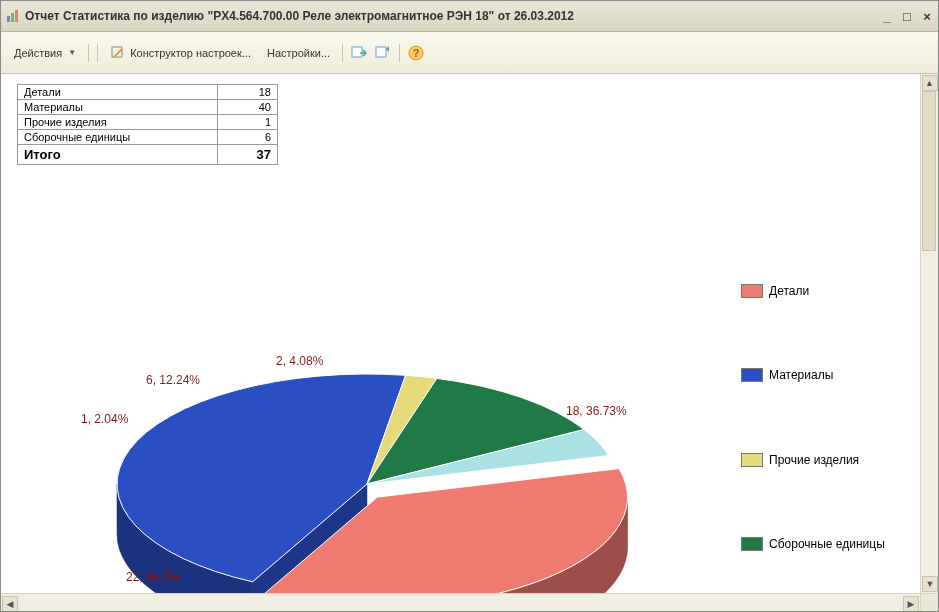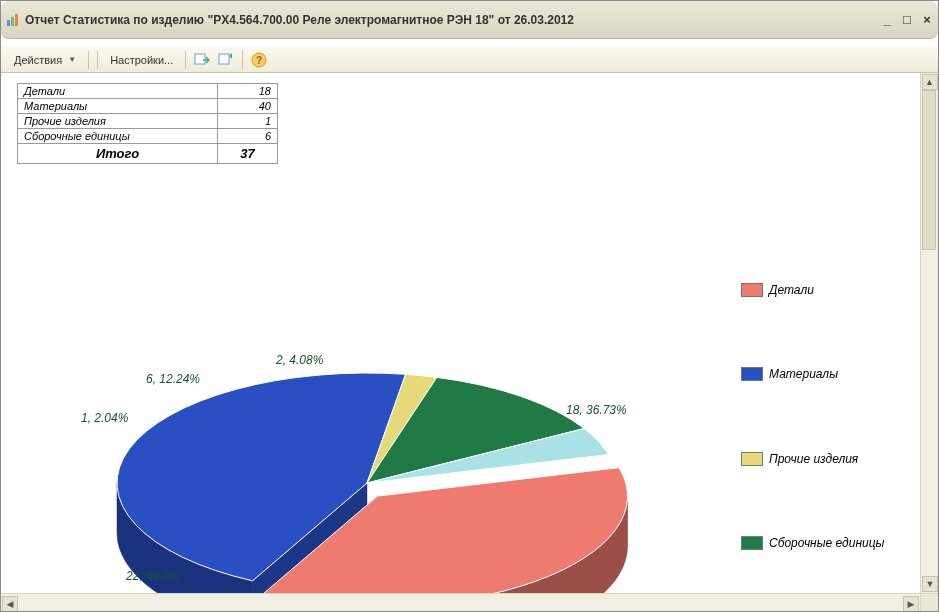--- a/index.html
+++ b/index.html
@@ -1,48 +1,48 @@
 <!DOCTYPE html>
 <html><head>
   <meta charset="utf-8">
   <style>
     * { box-sizing: border-box; margin: 0; padding: 0; }
     html, body { width: 939px; height: 612px; font-family: Arial, sans-serif; font-size: 11px; background: #fff; overflow: hidden; }
     .window { width: 939px; height: 612px; border: 1px solid #8a8a8a; background: #fff; display: flex; flex-direction: column; }
-    .titlebar { height: 38px; background: linear-gradient(#eae7d9, #d9d5c1); border-bottom: 1px solid #b8b39b; display: flex; align-items: center; padding: 0 4px; border-radius: 8px; }
+    .titlebar { height: 31px; background: linear-gradient(#eae7d9, #d9d5c1); border-bottom: 1px solid #b8b39b; display: flex; align-items: center; padding: 0 4px; }
     .titlebar .ticon { width: 16px; height: 16px; margin-right: 4px; display: flex; align-items: center; justify-content: center; }
     .titlebar .title { flex: 1; font-weight: bold; color: #333; font-size: 12px; white-space: nowrap; overflow: hidden; }
     .winbtns { display: flex; gap: 6px; align-items: center; }
     .winbtn { width: 14px; height: 14px; display: flex; align-items: center; justify-content: center; color: #333; font-weight: bold; font-size: 13px; cursor: pointer; }
-    .toolbar { height: 26px; background: linear-gradient(#fbf9ef, #efebd8); border-bottom: 1px solid #c9c4ab; display: flex; align-items: center; padding: 0 6px; gap: 2px; position: relative; margin-top: 8px; }
+    .toolbar { height: 42px; background: linear-gradient(#fbf9ef, #efebd8); border-bottom: 1px solid #c9c4ab; display: flex; align-items: center; padding: 0 6px; gap: 2px; position: relative; }
     .tbtn { height: 20px; padding: 0 6px; display: flex; align-items: center; gap: 4px; color: #333; cursor: pointer; border: 1px solid transparent; border-radius: 2px; }
     .tbtn .icon { width: 16px; height: 16px; display: flex; align-items: center; justify-content: center; }
     .sep { width: 1px; height: 18px; background: #c9c4ab; margin: 0 3px; }
     .iconbtn { width: 22px; height: 20px; display: flex; align-items: center; justify-content: center; cursor: pointer; border: 1px solid transparent; border-radius: 2px; }
     .content { flex: 1; display: flex; flex-direction: column; position: relative; background: #fff; }
     .scrollarea { flex: 1; position: relative; overflow: hidden; }
     .vscroll { position: absolute; right: 0; top: 0; bottom: 18px; width: 18px; background: #f1efe3; border-left: 1px solid #d8d4bf; }
     .vscroll .arrow, .hscroll .arrow { width: 16px; height: 16px; margin: 1px auto; background: #e6e2cf; border: 1px solid #c9c4ab; display: flex; align-items: center; justify-content: center; font-size: 9px; color: #555; }
     .vscroll .arrow.down { position: absolute; bottom: 0; left: 1px; }
     .hscroll { position: absolute; left: 0; right: 18px; bottom: 0; height: 18px; background: #f1efe3; border-top: 1px solid #d8d4bf; }
     .hscroll .arrow.left { position: absolute; left: 1px; top: 1px; }
     .hscroll .arrow.right { position: absolute; right: 1px; top: 1px; }
     .corner { position: absolute; right: 0; bottom: 0; width: 18px; height: 18px; background: #ece8d6; border-left: 1px solid #d8d4bf; border-top: 1px solid #d8d4bf; }
-    .page { position: absolute; left: 0; top: 0; right: 18px; bottom: 18px; padding: 10px 12px 0 16px; font-style: italic; }
+    .page { position: absolute; left: 0; top: 0; right: 18px; bottom: 18px; padding: 10px 12px 0 16px; }
     table.data { border-collapse: collapse; margin-bottom: 8px; }
     table.data td { border: 1px solid #999; padding: 1px 6px; font-size: 11px; color: #000; }
     table.data td.num { text-align: right; width: 60px; }
     table.data td.lab { width: 200px; }
-    table.data tr.total td { font-weight: bold; font-size: 13px; padding: 2px 6px; text-align: center; }
+    table.data tr.total td { font-weight: bold; font-size: 13px; padding: 2px 6px; }
     .chartwrap { position: absolute; left: 16px; top: 200px; width: 890px; height: 380px; }
     .legend { position: absolute; left: 740px; top: 210px; width: 160px; display: flex; flex-direction: column; gap: 70px; }
     .legrow { display: flex; align-items: flex-start; gap: 6px; }
     .swatch { width: 22px; height: 14px; border: 1px solid #777; flex-shrink: 0; }
     .leglabel { font-size: 12px; color: #000; line-height: 1.2; }
-    .dlabel { position: absolute; font-size: 12px; color: #14532d; white-space: nowrap; }
+    .dlabel { position: absolute; font-size: 12px; color: #7f1d1d; white-space: nowrap; }
     .dropdown-caret { font-size: 8px; margin-left: 2px; color: #555; }
     .vscroll .track-start { position:absolute; top:17px; left:1px; width:14px; height:160px; background:#e0dcc8; border:1px solid #c9c4ab; }
   </style>
 </head>
 <body>
 
 <div class="window">
   <div class="titlebar">
     <span class="ticon">
       <svg width="14" height="14" viewBox="0 0 14 14">
@@ -59,20 +59,29 @@
     </div>
   </div>
 
   <div class="toolbar">
     <div class="tbtn">
       <span>Действия</span>
       <span class="dropdown-caret">▼</span>
     </div>
     <div class="sep"></div>
     <div class="sep"></div>
+    <div class="tbtn">
+      <span class="icon">
+        <svg width="14" height="14" viewBox="0 0 14 14">
+            <rect x="1" y="1" width="10" height="10" fill="none" stroke="#888" stroke-width="1"></rect>
+            <line x1="3" y1="11" x2="11" y2="3" stroke="#e29a3a" stroke-width="2"></line>
+          </svg>
+      </span>
+      <span>Конструктор настроек...</span>
+    </div>
     <div class="tbtn">
       <span>Настройки...</span>
     </div>
     <div class="sep"></div>
     <div class="iconbtn">
       <svg width="16" height="16" viewBox="0 0 16 16">
           <rect x="1" y="2" width="10" height="10" fill="#fff" stroke="#6aa0d8"></rect>
           <path d="M9 8 L15 8 M12 5 L15 8 L12 11" stroke="#4a8" stroke-width="1.5" fill="none"></path>
         </svg>
     </div>

